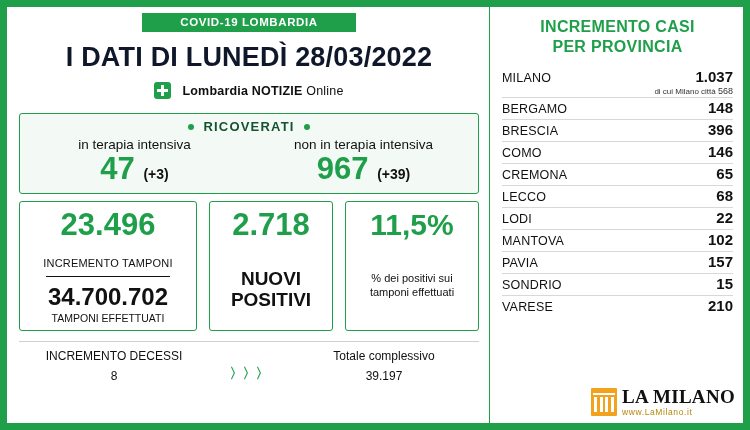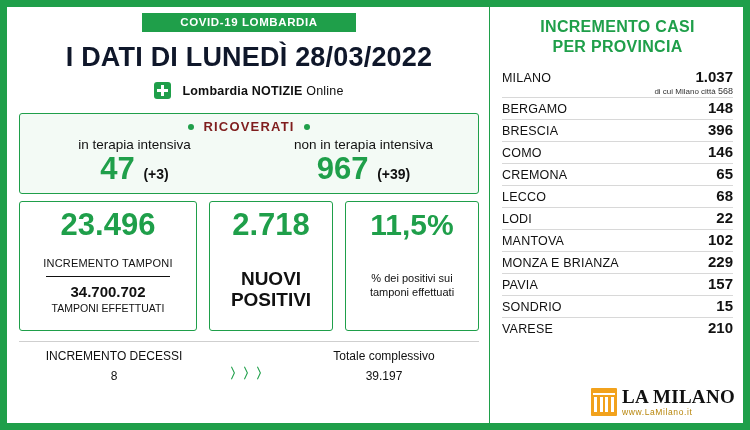--- a/index.html
+++ b/index.html
@@ -98,21 +98,21 @@
     padding: 5px 0 7px 0;
   }
   .ric-title {
     display: flex;
     align-items: center;
     justify-content: center;
     gap: 9px;
     font-size: 13px;
     font-weight: bold;
     letter-spacing: 1.2px;
-    color: #7f1d1d;
+    color: #14532d;
   }
   .dot {
     width: 6px; height: 6px; border-radius: 50%;
     background: #1f9f4a;
     display: inline-block;
   }
   .ric-cols {
     display: flex;
     margin-top: 3px;
   }
@@ -168,21 +168,21 @@
     margin-top: 15px;
     letter-spacing: 0.2px;
   }
   .divider {
     width: 72%;
     height: 1px;
     background: #111;
     margin: 7px auto 6px auto;
   }
   .mid {
-    font-size: 15px;
+    font-size: 24px;
     font-weight: bold;
     color: #111;
     line-height: 1.15;
     text-align: center;
   }
   .mid-sub {
     font-size: 10.5px;
     color: #111;
     margin-top: 2px;
   }
@@ -448,24 +448,20 @@
         </div>
         <div class="prov-row">
           <span class="prov-name">LODI</span>
           <span class="prov-val">22</span>
         </div>
         <div class="prov-row">
           <span class="prov-name">MANTOVA</span>
           <span class="prov-val">102</span>
         </div>
         <div class="prov-row">
-          <span class="prov-name">MONZA E BRIANZA</span>
-          <span class="prov-val">229</span>
-        </div>
-        <div class="prov-row">
           <span class="prov-name">PAVIA</span>
           <span class="prov-val">157</span>
         </div>
         <div class="prov-row">
           <span class="prov-name">SONDRIO</span>
           <span class="prov-val">15</span>
         </div>
         <div class="prov-row">
           <span class="prov-name">VARESE</span>
           <span class="prov-val">210</span>

